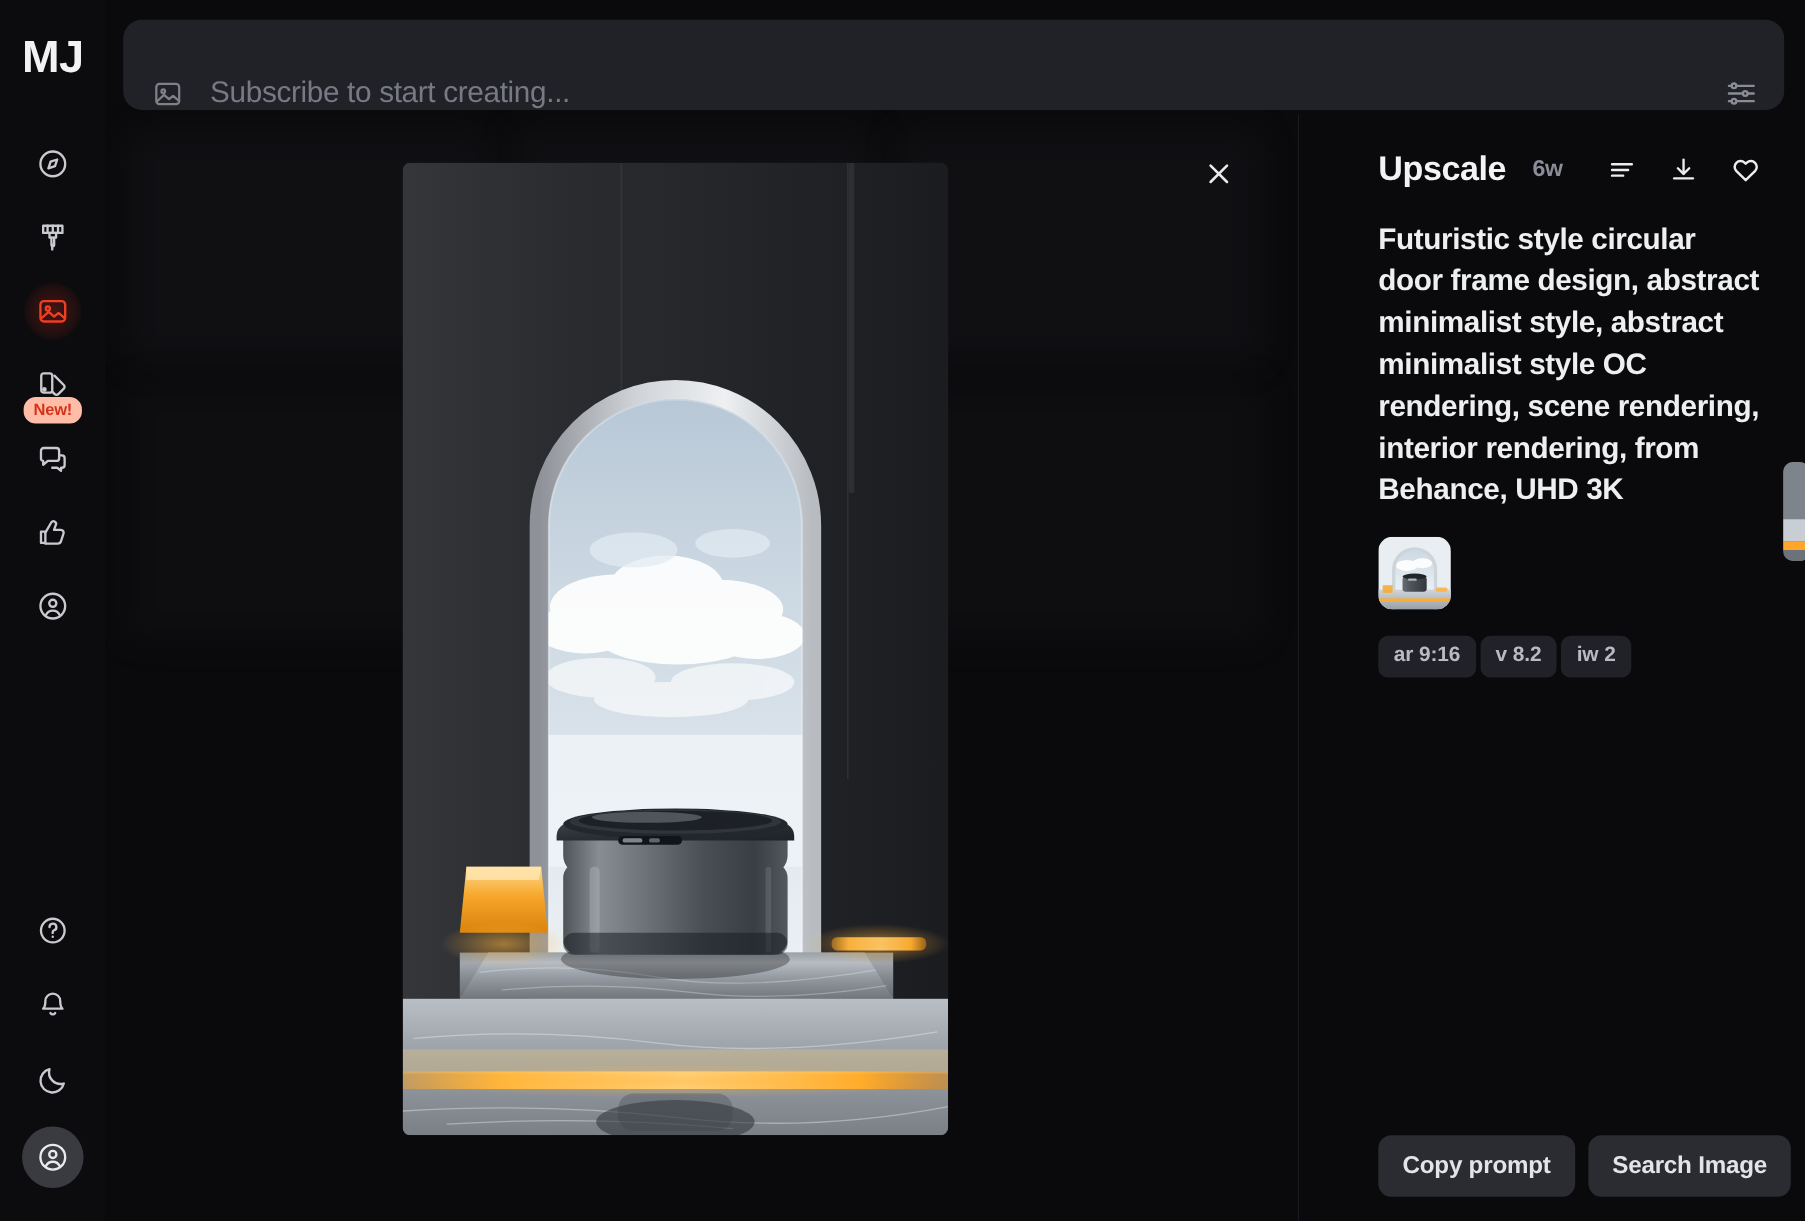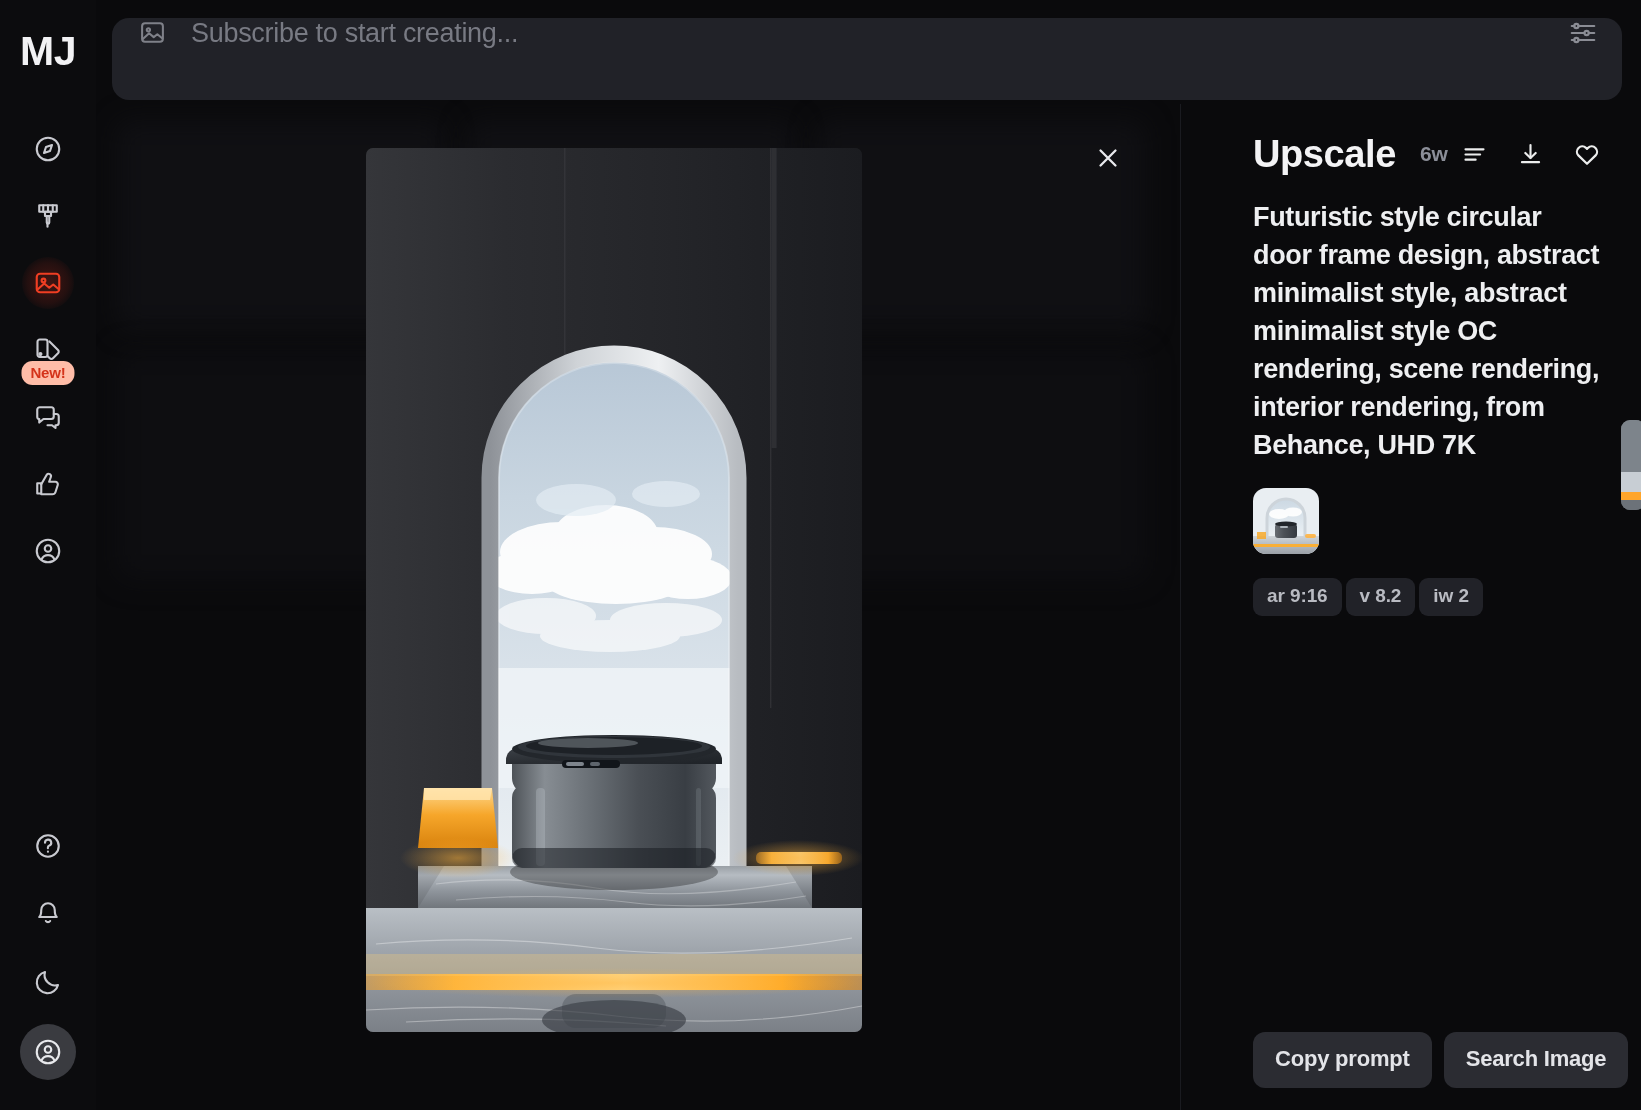--- a/index.html
+++ b/index.html
@@ -106,21 +106,21 @@
   
   #promptbar {
     position: absolute;
     left: 112px;
     top: 18px;
     width: 1510px;
     height: 82px;
     background: #212228;
     border-radius: 17px;
     display: flex;
-    align-items: flex-start;
+    align-items: flex-end;
     padding: 0 24px 0 26px;
     z-index: 20;
   }
   #prompt-image-icon { flex: 0 0 auto; display: flex; align-items: center; }
   #prompt-image-icon .ico-stroke {
     fill: none; stroke: #7f8189; stroke-width: 1.7;
     stroke-linecap: round; stroke-linejoin: round;
   }
   #prompt-input {
     flex: 1 1 auto;
@@ -208,21 +208,21 @@
     height: 1006px;
     border-left: 1px solid #1a1b20;
     padding: 32px 40px 0 72px;
   }
   #detail-header {
     display: flex;
     align-items: center;
     height: 36px;
   }
   #detail-title {
-    font-size: 38px;
+    font-size: 31px;
     font-weight: 700;
     color: #f3f3f5;
     letter-spacing: -0.4px;
   }
   #detail-age {
     margin-left: 24px;
     font-size: 21px;
     font-weight: 600;
     color: #8b8e98;
     letter-spacing: -0.2px;
@@ -657,21 +657,21 @@
 
           <span class="detail-action">
             <svg width="28" height="28" viewBox="0 0 24 24">
               <path class="ico-stroke" d="M12 20.4 4.6 13.2a4.6 4.6 0 0 1 6.5-6.5l.9.9.9-.9a4.6 4.6 0 0 1 6.5 6.5Z"></path>
             </svg>
           </span>
 
         </div>
       </div>
 
-      <p id="prompt-text">Futuristic style circular door frame design, abstract minimalist style, abstract minimalist style OC rendering, scene rendering, interior rendering, from Behance, UHD 7K</p>
+      <p id="prompt-text">Futuristic style circular door frame design, abstract minimalist style, abstract minimalist style OC rendering, scene rendering, interior rendering, from Behance, UHD 3K</p>
 
       <div id="reference-thumb">
         <svg viewBox="0 0 66 66" preserveAspectRatio="none">
           <defs>
             <linearGradient id="tSky" x1="0" y1="0" x2="0" y2="1">
               <stop offset="0%" stop-color="#c9d6e1"></stop>
               <stop offset="60%" stop-color="#e6edf2"></stop>
               <stop offset="100%" stop-color="#f4f7f9"></stop>
             </linearGradient>
             <linearGradient id="tFloor" x1="0" y1="0" x2="0" y2="1">

